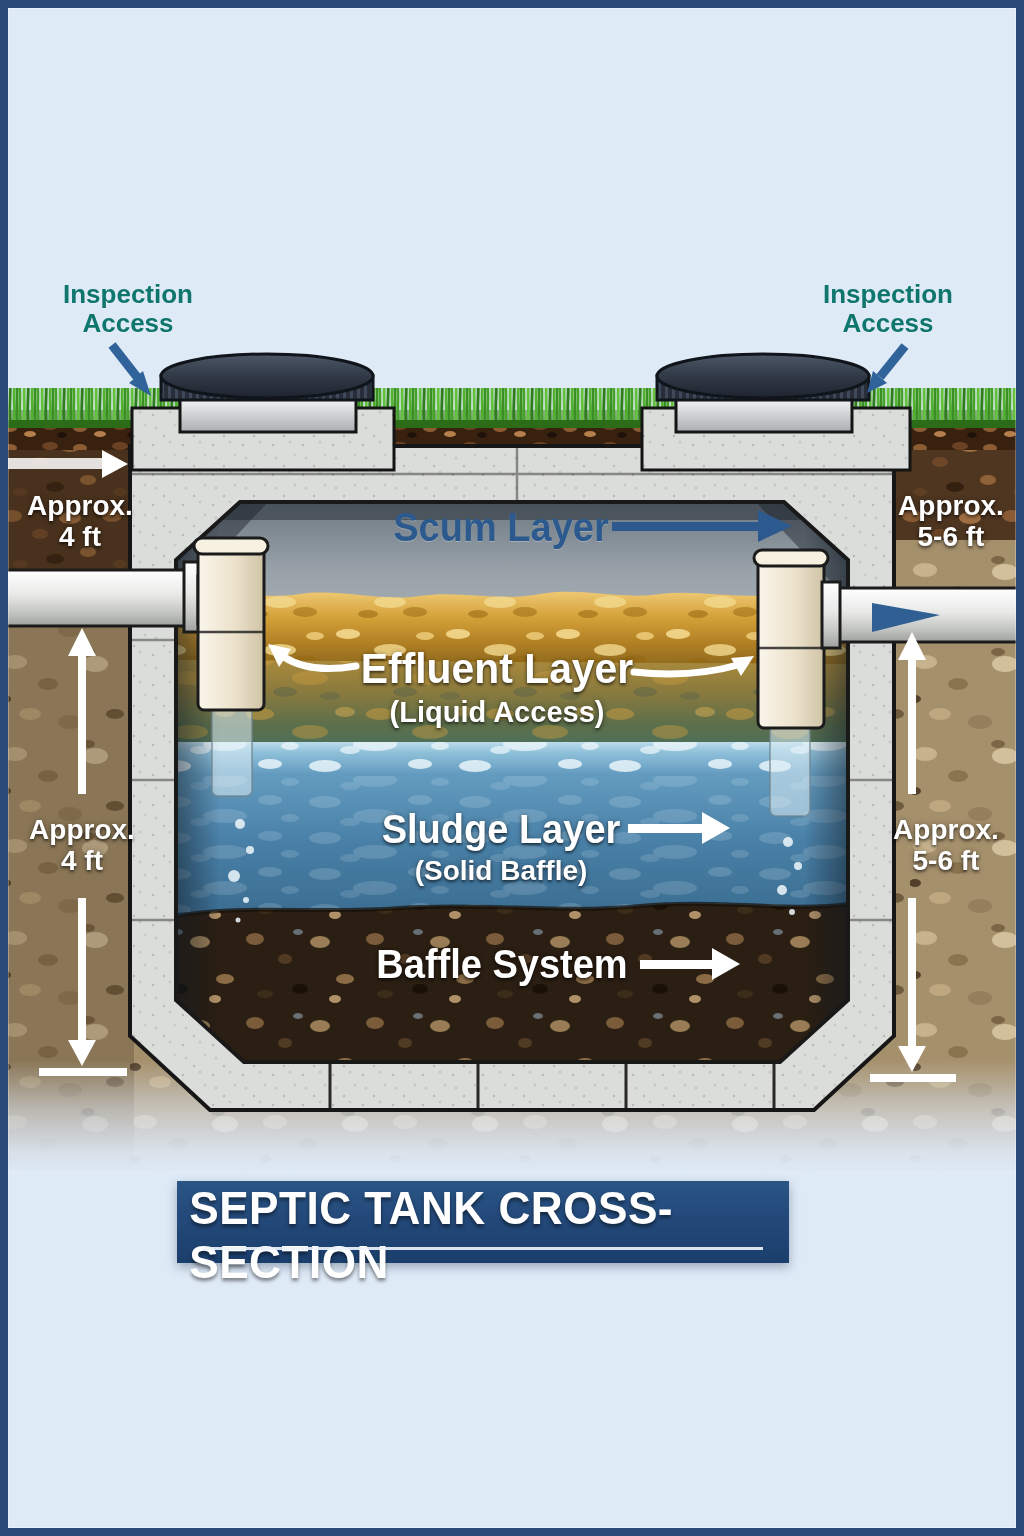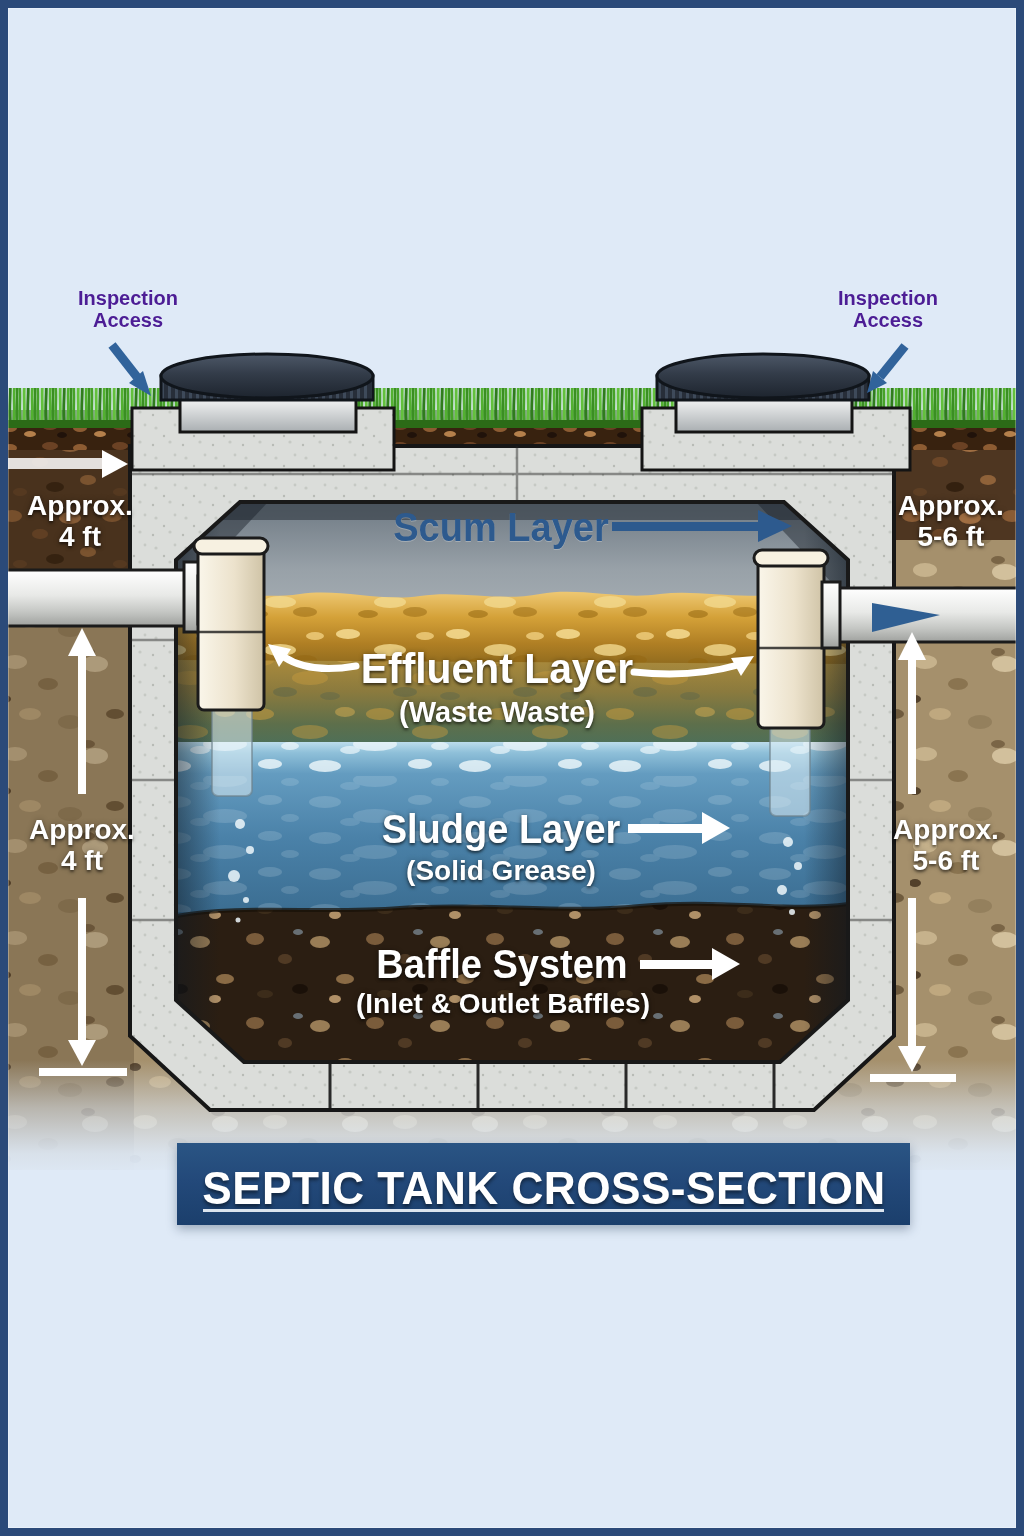--- a/index.html
+++ b/index.html
@@ -14,27 +14,27 @@
     box-shadow: inset 0 0 0 1px rgba(255,255,255,.28); z-index:40;
   }
   .lbl { position:absolute; transform:translate(-50%,-50%); text-align:center;
          white-space:nowrap; z-index:20; line-height:1.12; font-weight:bold; }
   .cond { transform:translate(-50%,-50%) scaleX(.95); }
   .blue { color:#2d5a8e; text-shadow:0 1px 0 rgba(255,255,255,.25); }
   .white { color:#ffffff;
            text-shadow:0 2px 3px rgba(0,0,0,.55), 0 0 6px rgba(0,0,0,.28); }
   .t40 { font-size:40px; } .t43 { font-size:43px; }
   .t28 { font-size:28px; } .t29 { font-size:29px; }
-  .insp { font-size:20px; color:#4c1d95; text-shadow:0 1px 1px rgba(255,255,255,.3); }
+  .insp { font-size:26px; color:#0f766e; text-shadow:0 1px 1px rgba(255,255,255,.3); }
   .meas .l1 { font-size:28px; } .meas .l2 { font-size:28px; }
   .banner {
-    position:absolute; left:177px; top:1143px; width:733px; height:82px;
+    position:absolute; left:177px; top:1181px; width:612px; height:82px;
     background:linear-gradient(180deg,#2a5584 0%, #23497a 45%, #1b3f6c 100%);
     box-shadow:0 4px 10px rgba(25,45,75,.35);
-    display:flex; align-items:flex-end; justify-content:center; z-index:20;
+    display:flex; align-items:flex-start; justify-content:center; z-index:20;
   }
   .banner-title {
     color:#fff; font-weight:bold; font-size:46px; letter-spacing:.5px;
     transform:scaleX(.96); padding-bottom:10px;
     text-shadow:0 3px 4px rgba(0,0,0,.45);
   }
   .banner-underline {
     position:absolute; left:26px; right:26px; bottom:13px; height:3px;
     background:rgba(235,242,248,.92);
   }
@@ -355,27 +355,26 @@
     <div>Access</div>
   </div>
   <div class="lbl insp" style="left:888px; top:309px;">
     <div>Inspection</div>
     <div>Access</div>
   </div>
 
   <div class="lbl cond blue t40" style="left:501px; top:527px;">Scum Layer</div>
 
   <div class="lbl cond white t43" style="left:497px; top:668px;">Effluent Layer</div>
-  <div class="lbl white t29" style="left:497px; top:712px;">(Waste Waste)</div>
+  <div class="lbl white t29" style="left:497px; top:712px;">(Liquid Access)</div>
 
   <div class="lbl cond white t40" style="left:501px; top:829px;">Sludge Layer</div>
-  <div class="lbl white t28" style="left:501px; top:871px;">(Solid Grease)</div>
+  <div class="lbl white t28" style="left:501px; top:871px;">(Solid Baffle)</div>
 
   <div class="lbl cond white t40" style="left:502px; top:964px;">Baffle System</div>
-  <div class="lbl white t28" style="left:503px; top:1004px;">(Inlet &amp; Outlet Baffles)</div>
 
   <div class="lbl white meas" style="left:80px; top:521px;">
     <div class="l1">Approx.</div>
     <div class="l2">4 ft</div>
   </div>
   <div class="lbl white meas" style="left:82px; top:845px;">
     <div class="l1">Approx.</div>
     <div class="l2">4 ft</div>
   </div>
   <div class="lbl white meas" style="left:951px; top:521px;">

